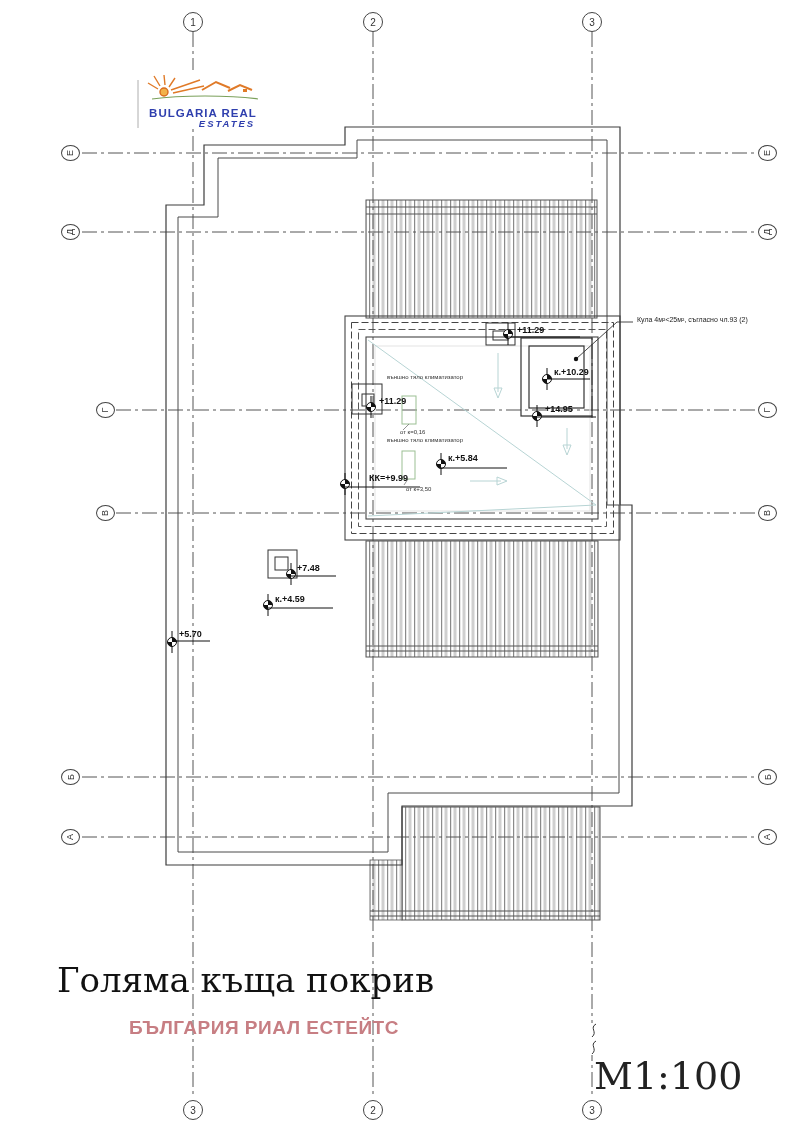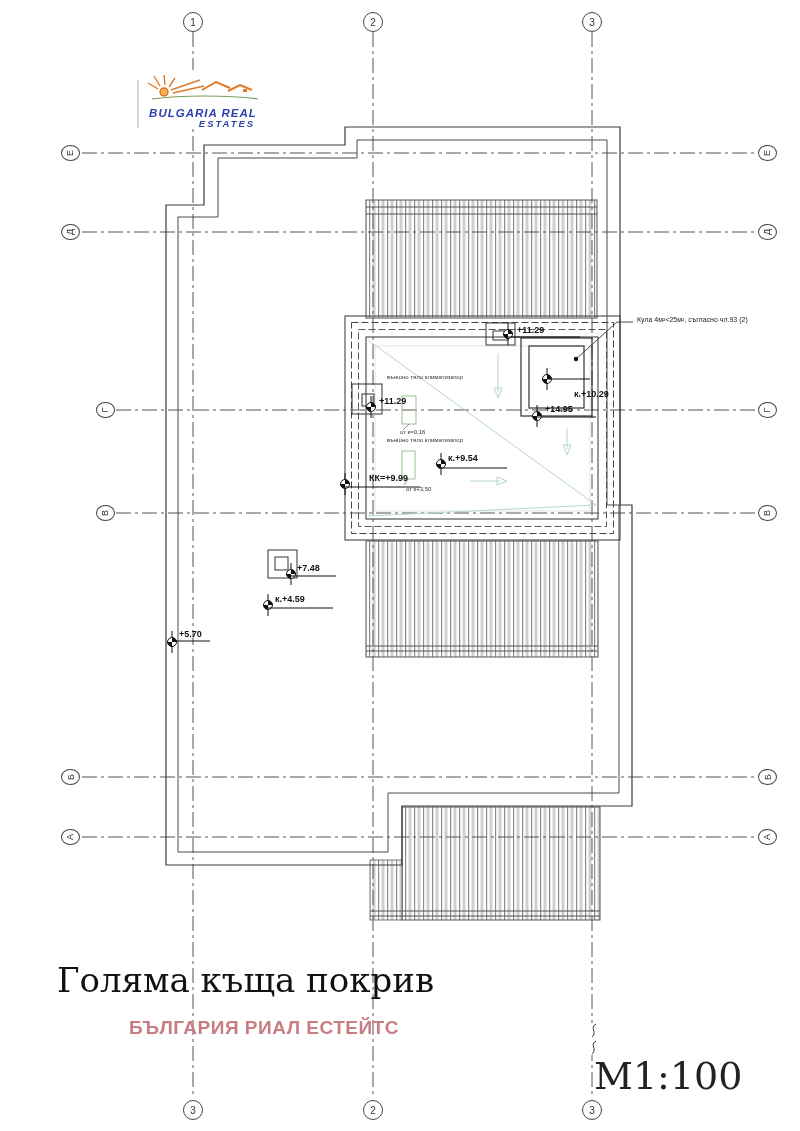--- a/index.html
+++ b/index.html
@@ -12,21 +12,21 @@
       font-size:10px;color:#333;box-sizing:border-box;}
   .gc.side{width:19px;height:16px;}
   .gc.side span{display:block;transform:rotate(-90deg);font-size:9px;}
   
   .elev{position:absolute;font-size:9px;font-weight:bold;color:#111;white-space:nowrap;}
   .tiny{position:absolute;font-size:6px;color:#333;white-space:nowrap;}
   .note{position:absolute;font-size:7px;color:#222;white-space:nowrap;}
   
   #logo{position:absolute;left:140px;top:70px;width:126px;height:58px;background:#fff;
         text-align:center;}
-  #logo .l1{font-size:11.5px;font-weight:bold;font-style:italic;color:#2f3fae;
+  #logo .l1{font-size:11.5px;font-weight:bold;color:#2f3fae;
             letter-spacing:1px;line-height:11px;}
   #logo .l2{font-size:9.5px;font-weight:bold;font-style:italic;color:#2f3fae;
             letter-spacing:2px;line-height:10px;margin-left:48px;}
   
   #title{position:absolute;left:57px;top:960px;font-family:"DejaVu Serif",serif;
          font-size:34px;color:#111;}
   #watermark{position:absolute;left:129px;top:1017px;font-size:19px;font-weight:bold;
              color:#c77e83;letter-spacing:0.5px;}
   #scale{position:absolute;left:594px;top:1054px;font-family:"DejaVu Serif",serif;
          font-size:38px;color:#222;}
@@ -258,23 +258,23 @@
 
   <div class="note" style="left:637px;top:316px;">Кула 4м²&lt;25м², съгласно чл.93 (2)</div>
 
   <div class="tiny" style="left:387px;top:374px;">външно тяло климатизатор</div>
   <div class="tiny" style="left:387px;top:437px;">външно тяло климатизатор</div>
   <div class="tiny" style="left:400px;top:429px;">от к=0,16</div>
   <div class="tiny" style="left:406px;top:486px;">от к+3,50</div>
 
   <div class="elev" style="left:517px;top:325px;">+11.29</div>
   <div class="elev" style="left:379px;top:396px;">+11.29</div>
-  <div class="elev" style="left:574px;top:367px;margin-top:22px;">к.+10.29</div>
+  <div class="elev" style="left:554px;top:367px;">к.+10.29</div>
   <div class="elev" style="left:545px;top:404px;">+14.95</div>
-  <div class="elev" style="left:448px;top:453px;">к.+9.54</div>
+  <div class="elev" style="left:448px;top:453px;">к.+5.84</div>
   <div class="elev" style="left:351px;top:473px;margin-left:18px;">КК=+9.99</div>
   <div class="elev" style="left:297px;top:563px;">+7.48</div>
   <div class="elev" style="left:275px;top:594px;">к.+4.59</div>
   <div class="elev" style="left:179px;top:629px;">+5.70</div>
 
   <div id="title">Голяма къща покрив</div>
   <div id="watermark">БЪЛГАРИЯ РИАЛ ЕСТЕЙТС</div>
   <div id="scale">M1:100</div>
 
 </div>

